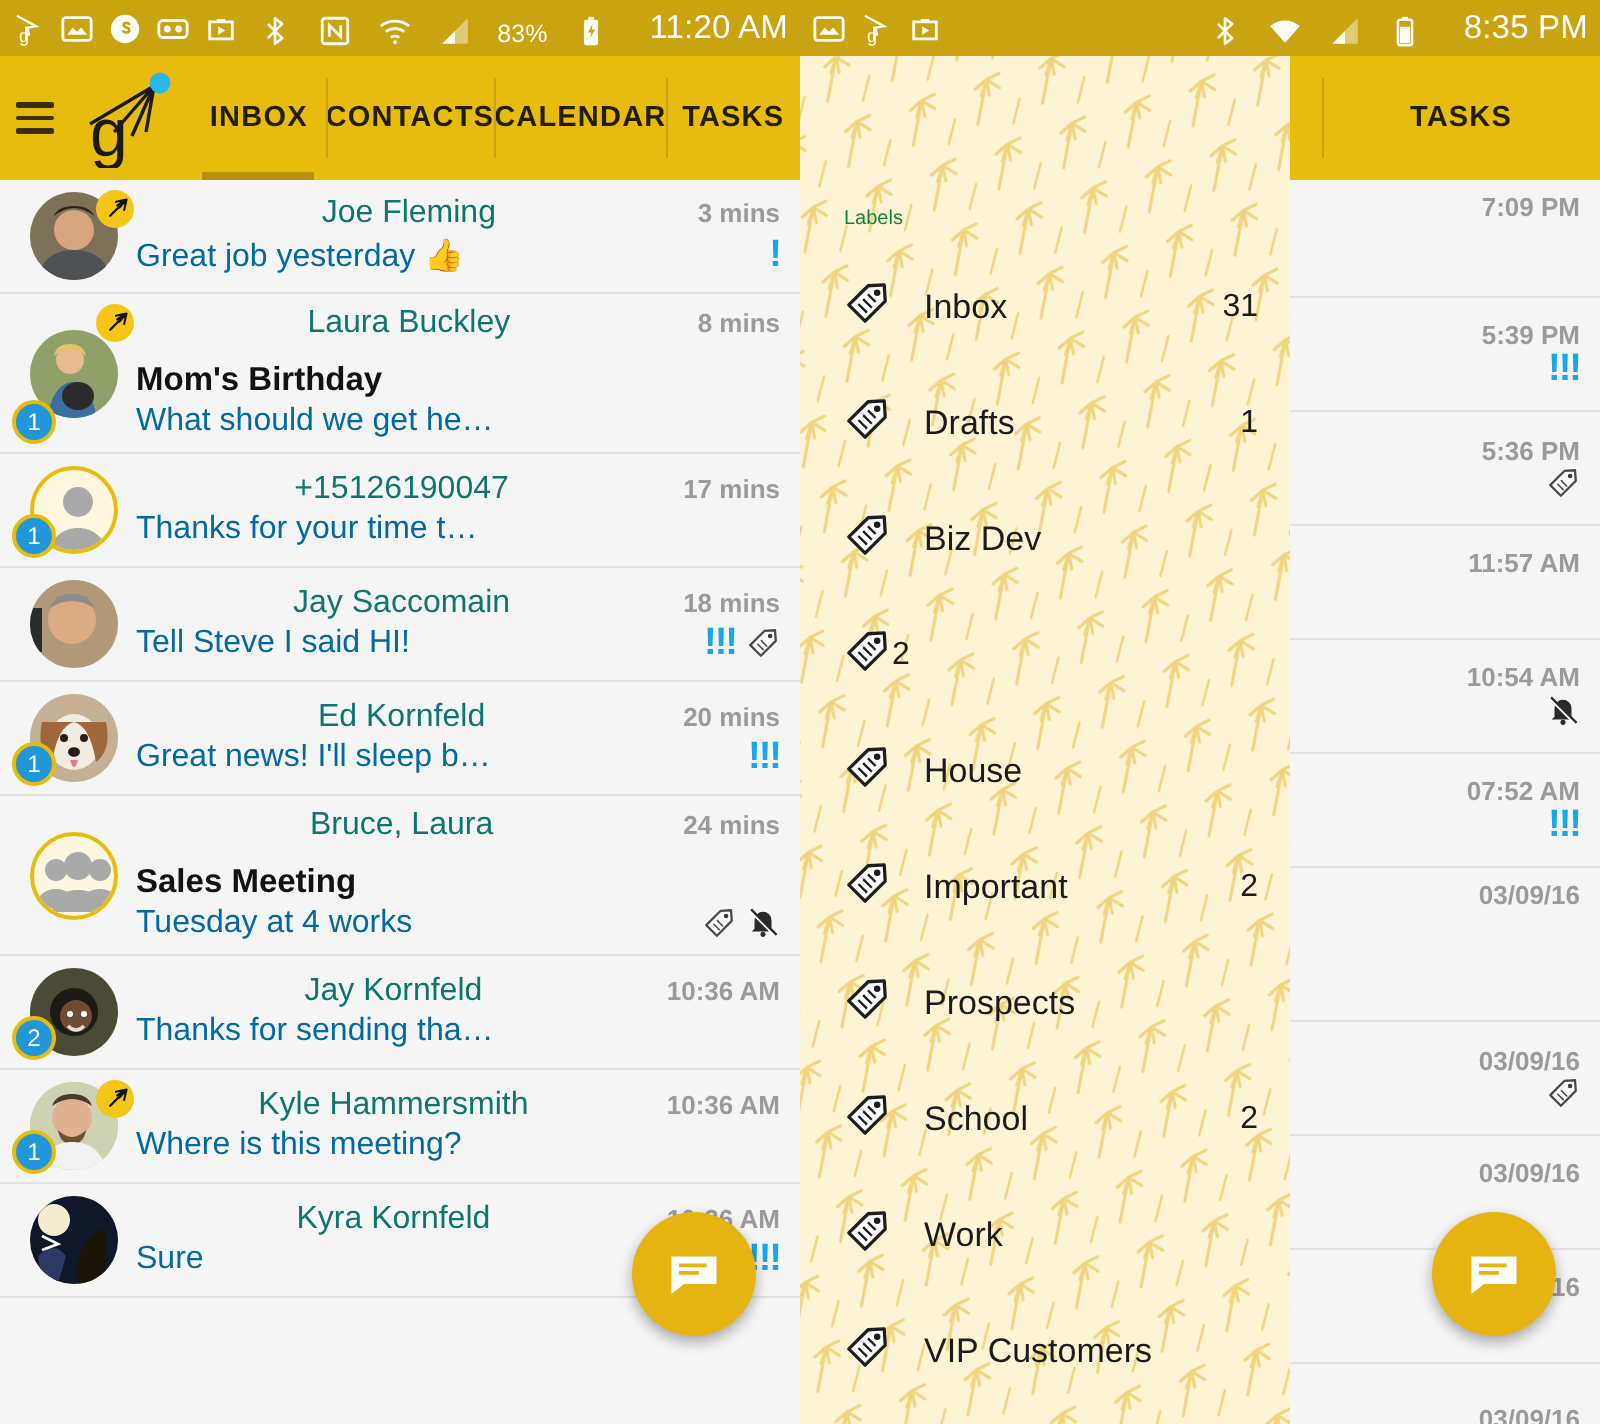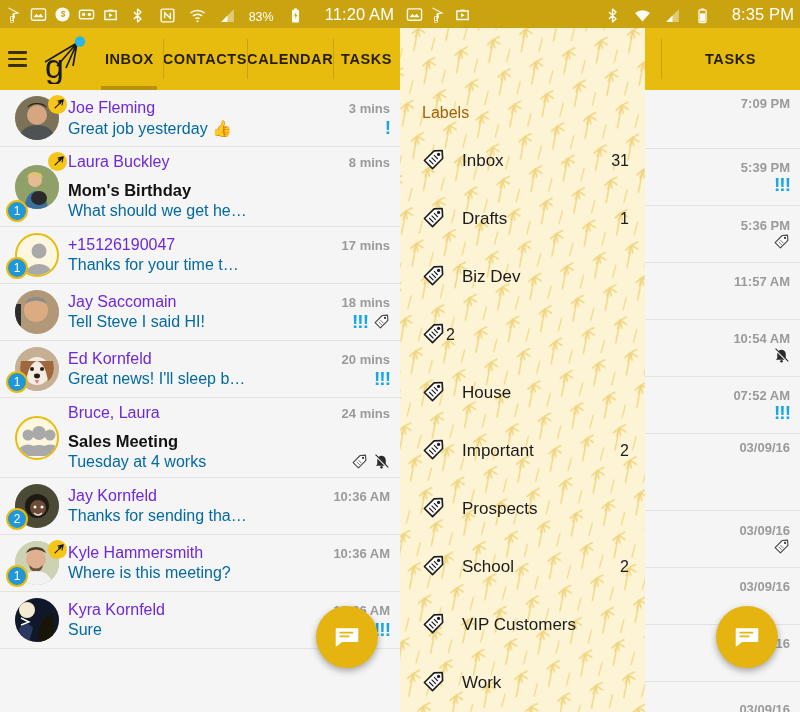--- a/index.html
+++ b/index.html
@@ -46,22 +46,22 @@
   .avatar.ring{ border:2.5px solid #e8bc0e; background:#fdf7e0; }
   .av-badge{ position:absolute; right:-1px; top:-1px; width:19px; height:19px;
     border-radius:50%; background:#f5c518; display:flex; align-items:center;
     justify-content:center; z-index:3; }
   .av-count{ position:absolute; left:-2px; bottom:-2px; width:22px; height:22px;
     border-radius:50%; background:#2196d8; border:2px solid #e8bc0e; color:#fff;
     font-size:12px; display:flex; align-items:center; justify-content:center; z-index:4; }
   .body{ flex:1; min-width:0; padding-left:2px; display:flex; flex-direction:column;
     justify-content:center; }
   .line1{ display:flex; align-items:baseline; }
-  .sender{ font-size:16px; color:#6d28d9; flex:1; white-space:nowrap;
-    overflow:hidden; text-overflow:ellipsis; }
+  .sender{ font-size:16px; color:#0f766e; flex:1; white-space:nowrap;
+    overflow:hidden; text-overflow:ellipsis;text-align:center; }
   .time{ font-size:13px; color:#9a9a9a; padding-left:8px; white-space:nowrap;font-weight:bold; }
   .subject{ font-size:16.5px; font-weight:700; color:#121212; margin-top:10px; }
   .preview{ font-size:16px; color:#0369a1; margin-top:2px; white-space:nowrap;
     overflow:hidden; text-overflow:ellipsis; }
   .line2{ display:flex; align-items:center; }
   .line2 .preview{ flex:1; }
   .marks{ display:flex; align-items:center; gap:5px; padding-left:6px; }
   .bang{ color:#17a7e8; font-size:19px; font-weight:700; letter-spacing:-1px;
     line-height:1; font-family:"Liberation Sans", sans-serif; }
   .ico16{ width:17px; height:17px; display:block; }
@@ -70,21 +70,21 @@
   .fab{ position:absolute; right:22px; bottom:44px; width:62px; height:62px;
     border-radius:50%; background:#e5b411; display:flex; align-items:center;
     justify-content:center; box-shadow:0 3px 7px rgba(0,0,0,.32); z-index:20; }
 
   
   .drawer{ position:absolute; top:28px; left:0; width:245px; bottom:0;
     z-index:28; overflow:hidden;
     background-color:#fdf4d2; }
   .drawer .pattern{ position:absolute; inset:0; opacity:.85; }
   .drawer-inner{ position:relative; z-index:2; padding-top:62px; }
-  .drawer-title{ font-size:16px; color:#a16207; padding:14px 0 10px 22px; }
+  .drawer-title{ font-size:10px; color:#15803d; padding:14px 0 10px 22px; }
   .lbl-row{ display:flex; align-items:center; height:58px; padding:0 16px 0 22px; }
   .lbl-ico{ width:24px; flex:0 0 24px; }
   .lbl-name{ flex:1; font-size:17px; color:#1b1b1b; padding-left:16px; }
   .lbl-count{ font-size:16px; color:#1b1b1b; }
 </style>
 </head>
 <body>
 
 <div class="screens">
 
@@ -808,31 +808,31 @@
     <span class="lbl-count">2</span>
             </div>
             <div class="lbl-row">
     <span class="lbl-ico">
       <svg width="23" height="23" viewBox="0 0 24 24">
         <path d="M2.5 13L11 21.5 21.5 11 21 2.6 12.6 3z" fill="#fdfdfd" stroke="#1d1d1d" stroke-width="1.7" stroke-linejoin="round"></path>
         <circle cx="17.3" cy="6.7" r="1.7" fill="#1d1d1d"></circle>
         <path d="M7.5 12.5l4.5 4.5M10 10l4.5 4.5M12.5 7.5l4 4" stroke="#1d1d1d" stroke-width="1.2"></path>
       </svg>
     </span>
+    <span class="lbl-name">Work</span>
+    <span class="lbl-count"></span>
+            </div>
+            <div class="lbl-row">
+    <span class="lbl-ico">
+      <svg width="23" height="23" viewBox="0 0 24 24">
+        <path d="M2.5 13L11 21.5 21.5 11 21 2.6 12.6 3z" fill="#fdfdfd" stroke="#1d1d1d" stroke-width="1.7" stroke-linejoin="round"></path>
+        <circle cx="17.3" cy="6.7" r="1.7" fill="#1d1d1d"></circle>
+        <path d="M7.5 12.5l4.5 4.5M10 10l4.5 4.5M12.5 7.5l4 4" stroke="#1d1d1d" stroke-width="1.2"></path>
+      </svg>
+    </span>
     <span class="lbl-name">VIP Customers</span>
     <span class="lbl-count"></span>
             </div>
-            <div class="lbl-row">
-    <span class="lbl-ico">
-      <svg width="23" height="23" viewBox="0 0 24 24">
-        <path d="M2.5 13L11 21.5 21.5 11 21 2.6 12.6 3z" fill="#fdfdfd" stroke="#1d1d1d" stroke-width="1.7" stroke-linejoin="round"></path>
-        <circle cx="17.3" cy="6.7" r="1.7" fill="#1d1d1d"></circle>
-        <path d="M7.5 12.5l4.5 4.5M10 10l4.5 4.5M12.5 7.5l4 4" stroke="#1d1d1d" stroke-width="1.2"></path>
-      </svg>
-    </span>
-    <span class="lbl-name">Work</span>
-    <span class="lbl-count"></span>
-            </div>
           </div>
       </div>
     </div>
   </div>
 </div>
 
 </body></html>

